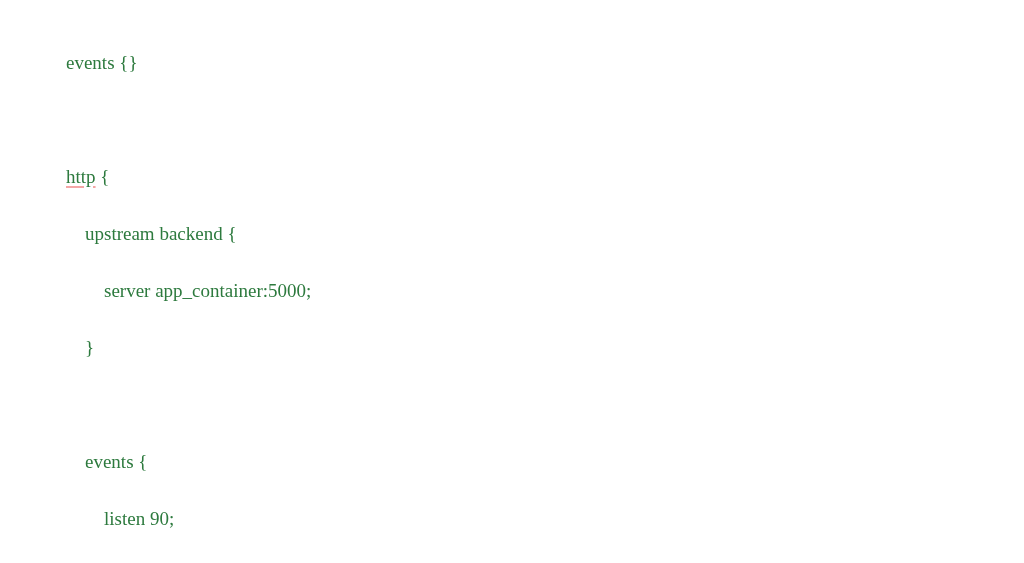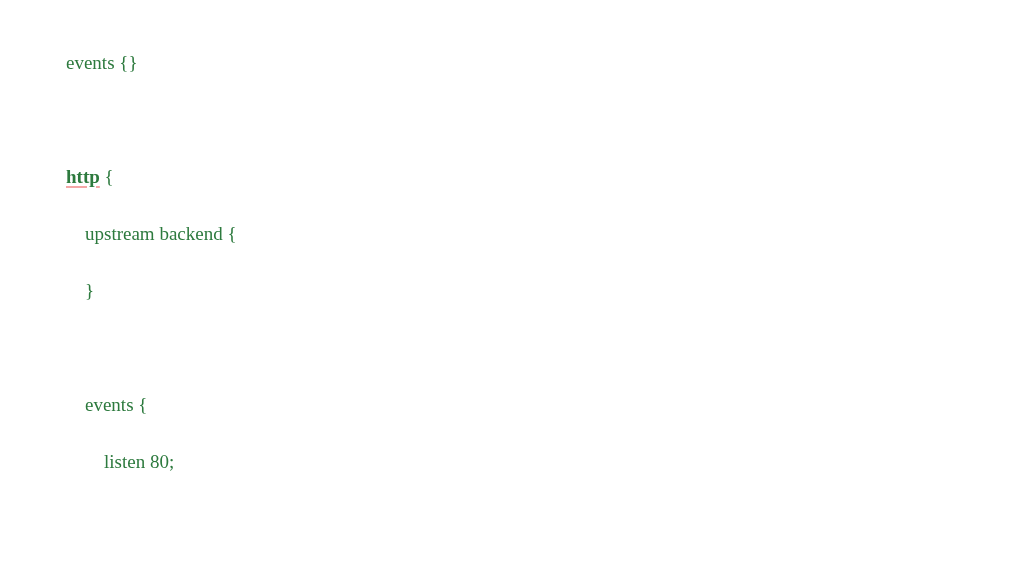--- a/index.html
+++ b/index.html
@@ -23,35 +23,35 @@
     }
     .line {
       display: block;
       min-height: 1.5em;
     }
     .underlined {
       text-decoration: underline;
       text-decoration-color: #f4a6a6;
       text-decoration-thickness: 2px;
       text-underline-offset: 3px;
-      font-weight: bold;
     }
   </style>
 </head>
 <body>
 
 <div class="code-block">
 <span class="line">events {}</span>
 <span class="line"></span>
 <span class="line"><span class="underlined">http</span><span> {</span></span>
 <span class="line">    upstream backend {</span>
+<span class="line">        server app_container:5000;</span>
 <span class="line">    }</span>
 <span class="line"></span>
 <span class="line">    events {</span>
-<span class="line">        listen 80;</span>
+<span class="line">        listen 90;</span>
 <span class="line"></span>
 
 
 
 
 
 
 
 
 

